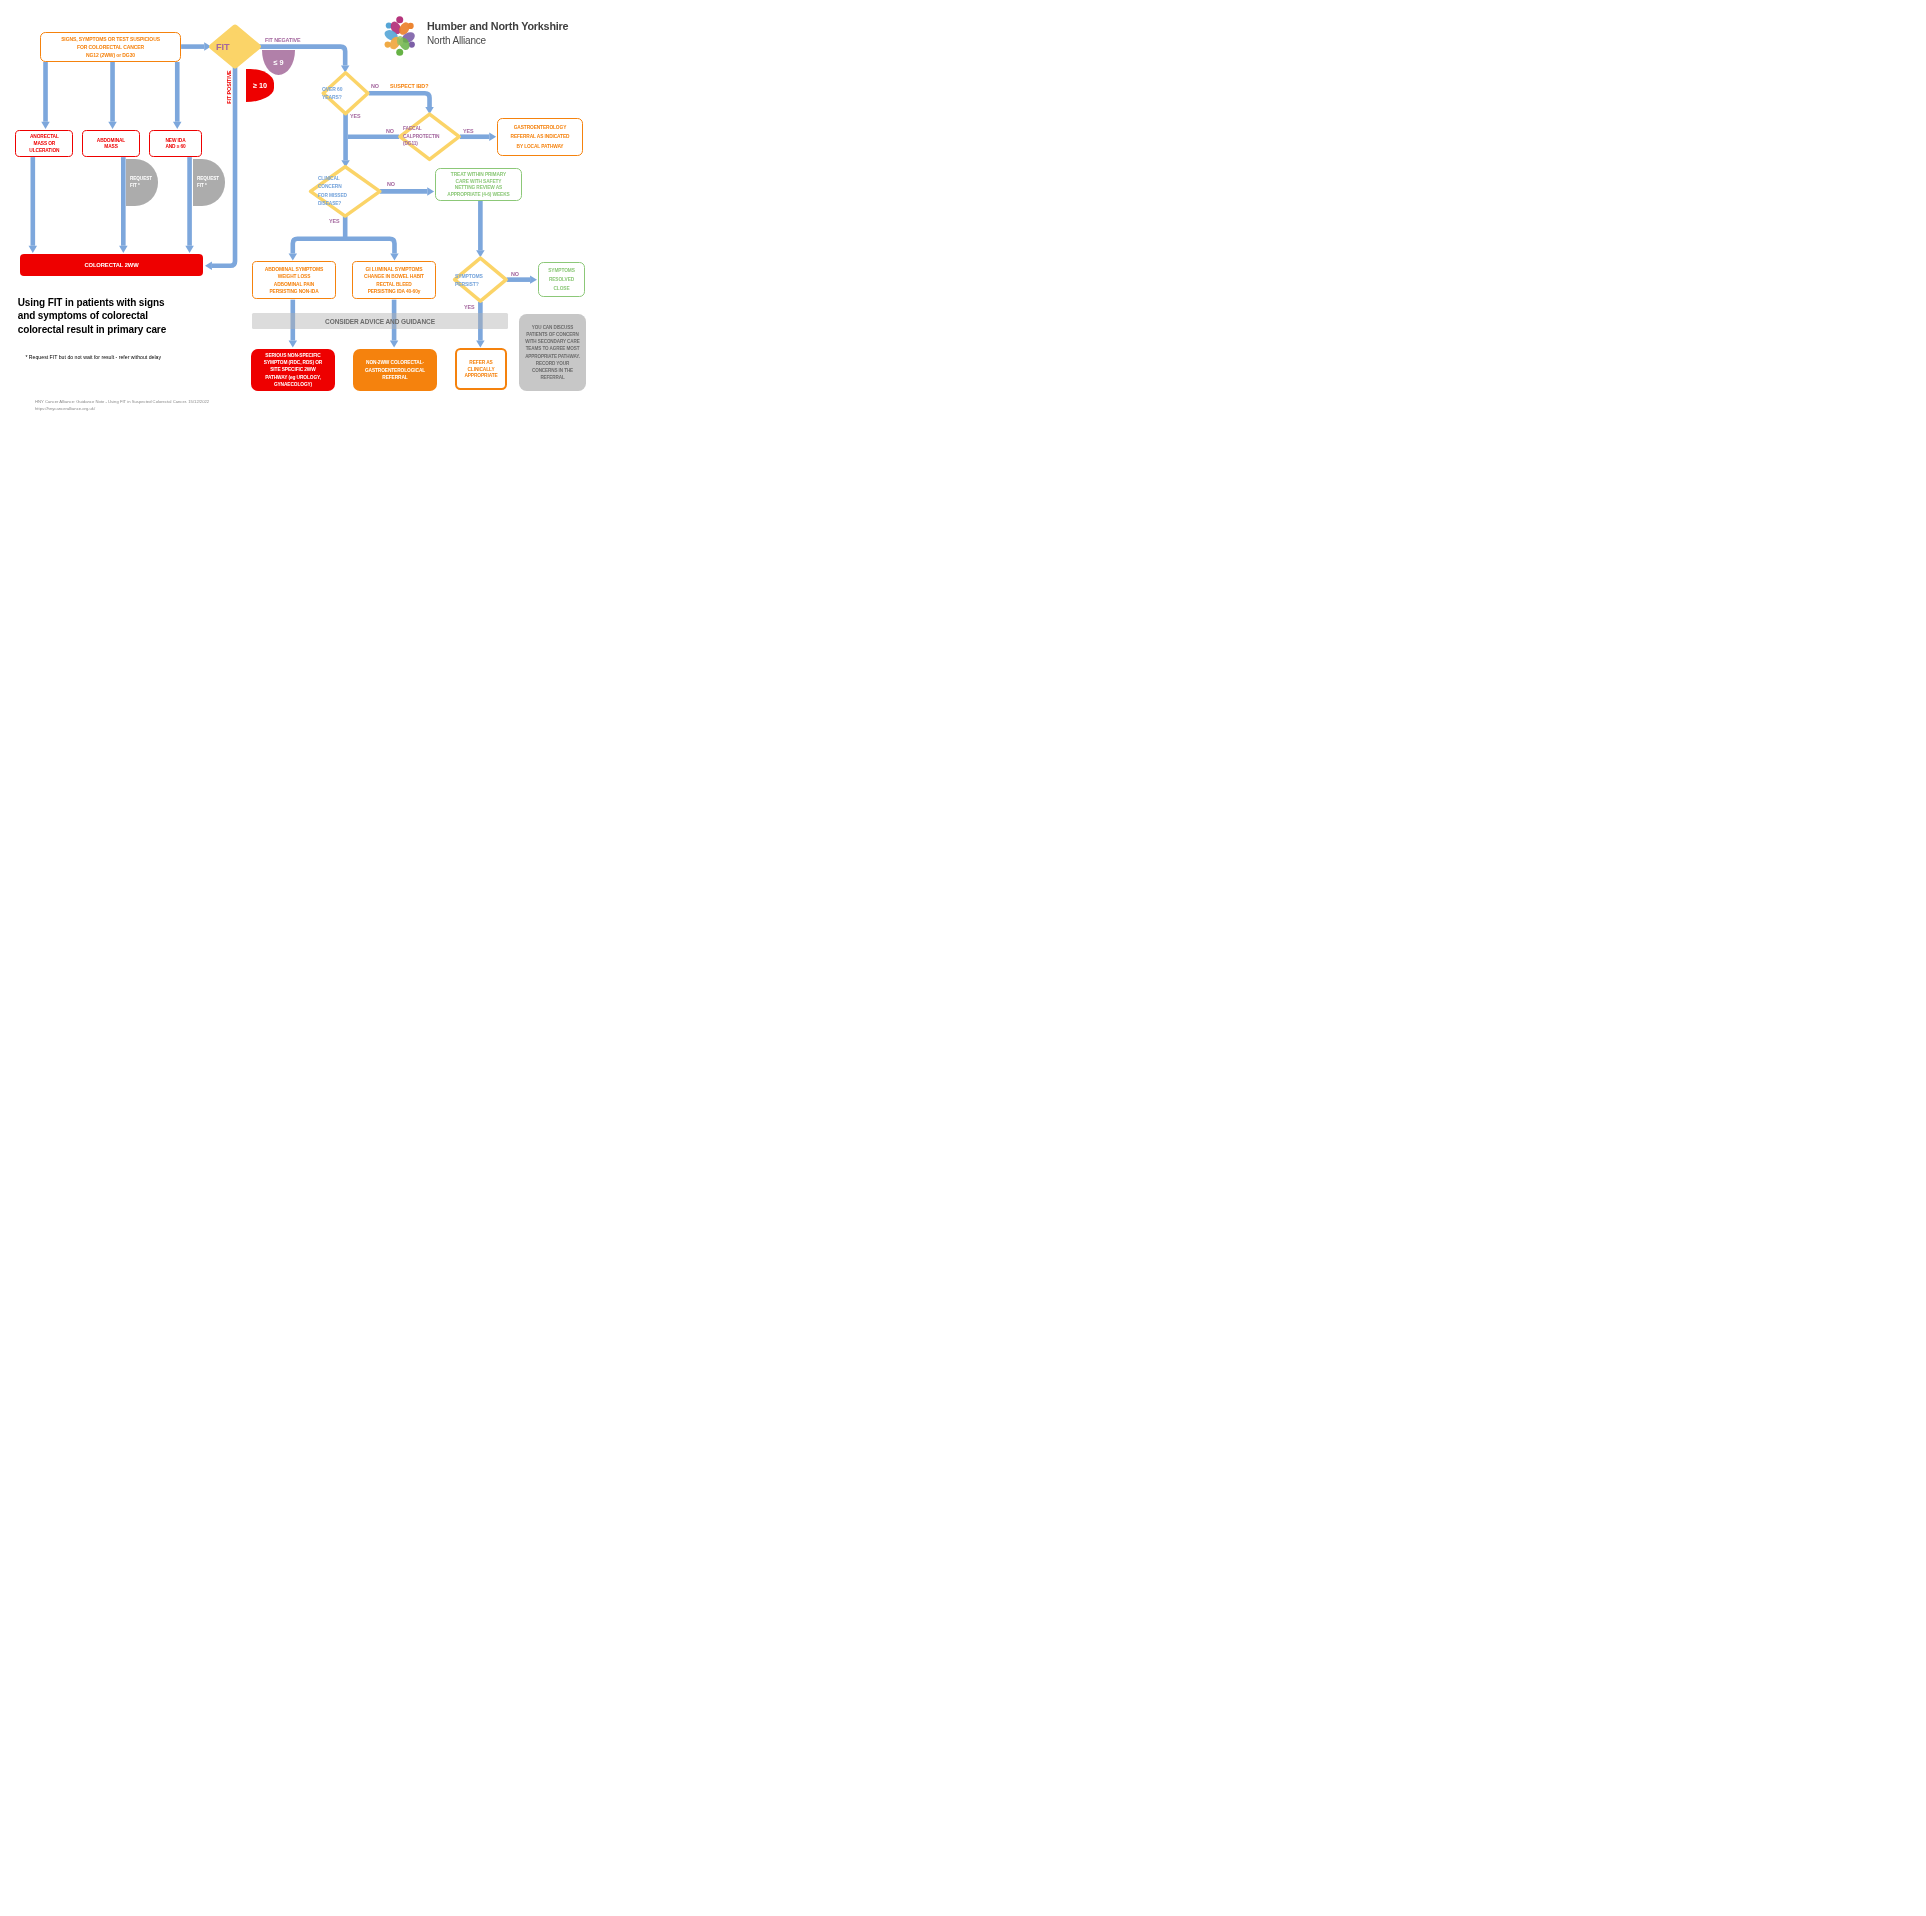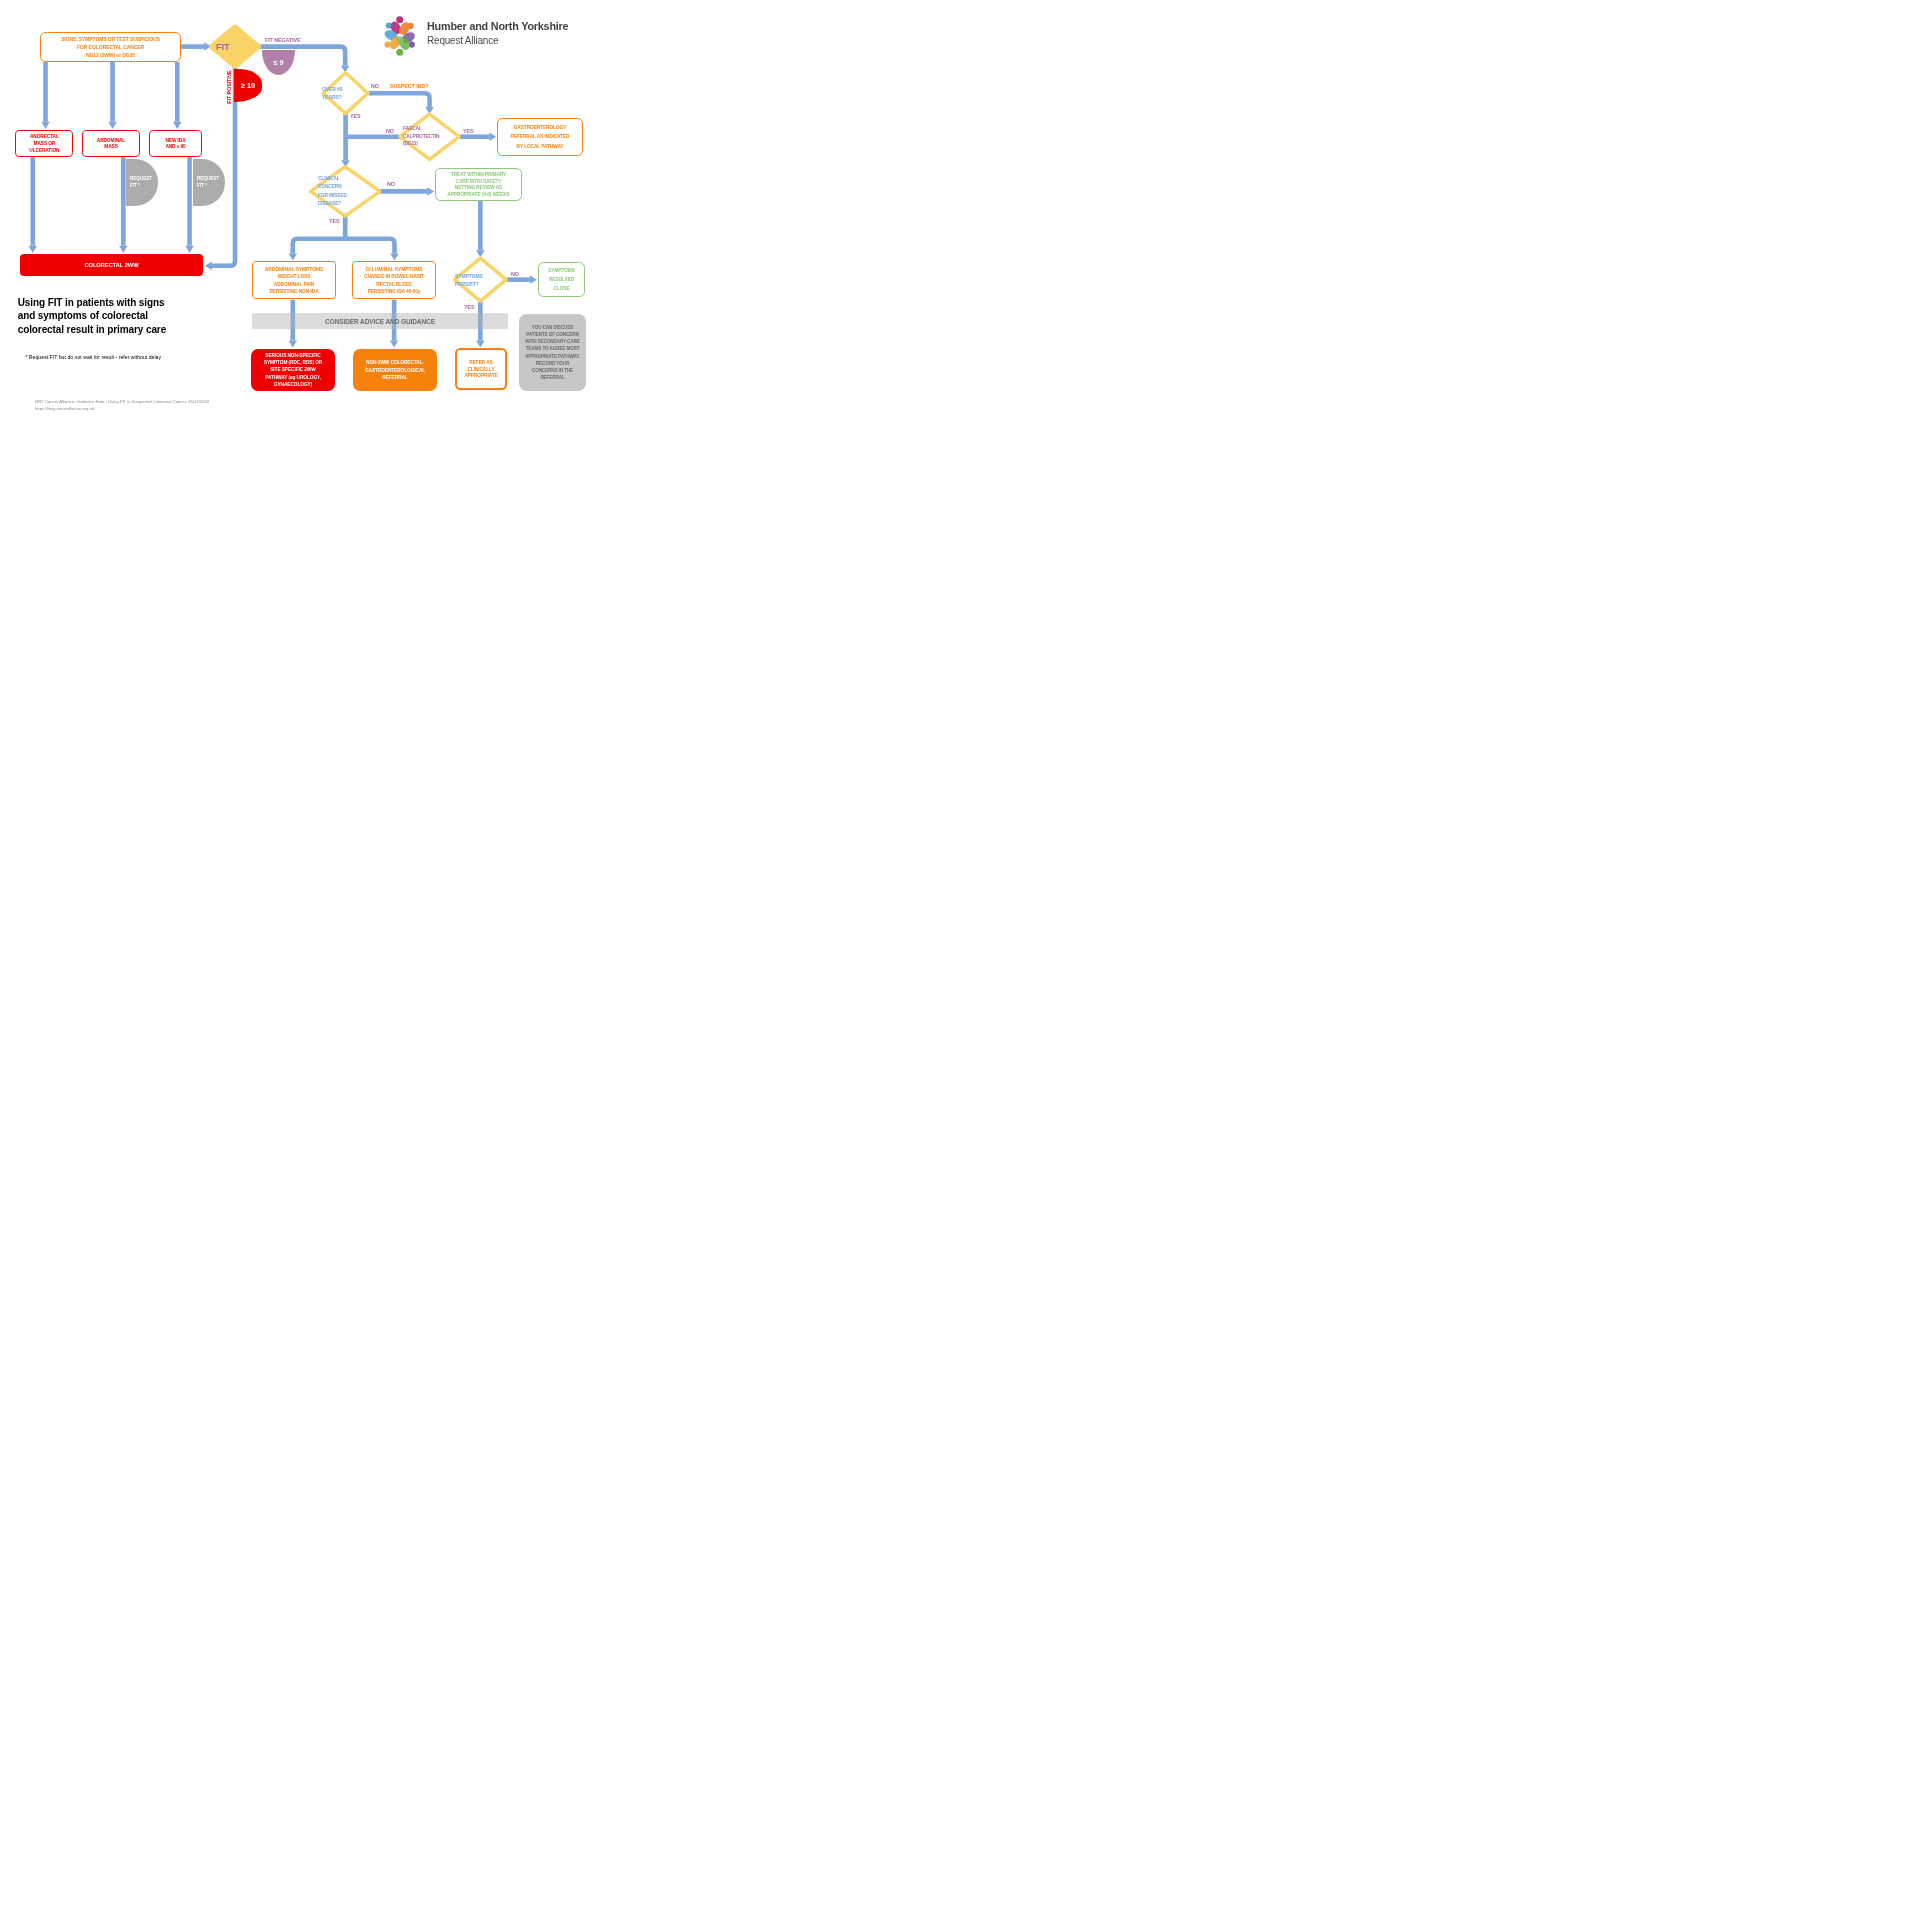--- a/index.html
+++ b/index.html
@@ -107,40 +107,40 @@
     <circle cx="48" cy="96" r="9" fill="#66B245"></circle>
     <ellipse cx="38" cy="33" rx="12" ry="17" transform="rotate(-28 38 33)" fill="#B5347C" opacity="0.95"></ellipse>
     <ellipse cx="60" cy="35" rx="12" ry="17" transform="rotate(28 60 35)" fill="#EC8532" opacity="0.95"></ellipse>
     <ellipse cx="26" cy="52" rx="12" ry="18" transform="rotate(-65 26 52)" fill="#55A5D6" opacity="0.9"></ellipse>
     <ellipse cx="70" cy="58" rx="12" ry="18" transform="rotate(62 70 58)" fill="#7C5FA7" opacity="0.9"></ellipse>
     <ellipse cx="36" cy="72" rx="12" ry="17" transform="rotate(-150 36 72)" fill="#F0AA45" opacity="0.95"></ellipse>
     <ellipse cx="60" cy="74" rx="12" ry="17" transform="rotate(150 60 74)" fill="#66B245" opacity="0.85"></ellipse>
     <ellipse cx="49" cy="66" rx="8" ry="12" fill="#8FC163" opacity="0.8"></ellipse>
   </svg>
   <div style="position:absolute;left:427px;top:20px;font-size:10.8px;font-weight:bold;color:#3F3F3F;letter-spacing:-0.2px;">Humber and North Yorkshire</div>
-  <div style="position:absolute;left:427px;top:35px;font-size:10px;color:#4A4A4A;letter-spacing:-0.2px;">Request Alliance</div>
+  <div style="position:absolute;left:427px;top:35px;font-size:10px;color:#4A4A4A;letter-spacing:-0.2px;">North Alliance</div>
 
   <div class="node b-orange" style="left:40px;top:32px;width:141px;height:30px;font-size:5px;padding:1.5px 0.8px;">
     <div>SIGNS, SYMPTOMS OR TEST SUSPICIOUS</div>
     <div>FOR COLORECTAL CANCER</div>
     <div>NG12 (2WW) or DG30</div>
   </div>
 
   <div class="dtext" style="left:216px;top:38px;width:39px;height:17.7px;font-size:9.2px;color:var(--purple-label);">
     <div>FIT</div>
   </div>
 
   <div class="lbl purple" style="left:265px;top:37px;">FIT NEGATIVE</div>
   <div class="lbl" style="left:206px;top:84px;width:46px;text-align:center;color:var(--red);transform:rotate(-90deg);">FIT POSITIVE</div>
 
   <div class="bullet" style="left:262px;top:50px;width:33px;height:25px;background:var(--purple-shape);
               border-radius:0 0 16.6px 16.6px / 0 0 25px 25px;">
     <span>≤ 9</span>
   </div>
-  <div class="bullet" style="left:234px;top:69px;width:28px;height:33px;background:var(--red);
+  <div class="bullet" style="left:246px;top:69px;width:28px;height:33px;background:var(--red);
               border-radius:0 28px 33px 0 / 0 16.6px 16.6px 0;">
     <span>≥ 10</span>
   </div>
 
   <div class="node b-red" style="left:15.4px;top:130px;width:58px;height:27px;font-size:4.8px;padding:1.2px;">
     <div>ANORECTAL</div>
     <div>MASS OR</div>
     <div>ULCERATION</div>
   </div>
   <div class="node b-red" style="left:82px;top:130px;width:58px;height:27px;font-size:4.8px;justify-content:center;gap:1.5px;">

